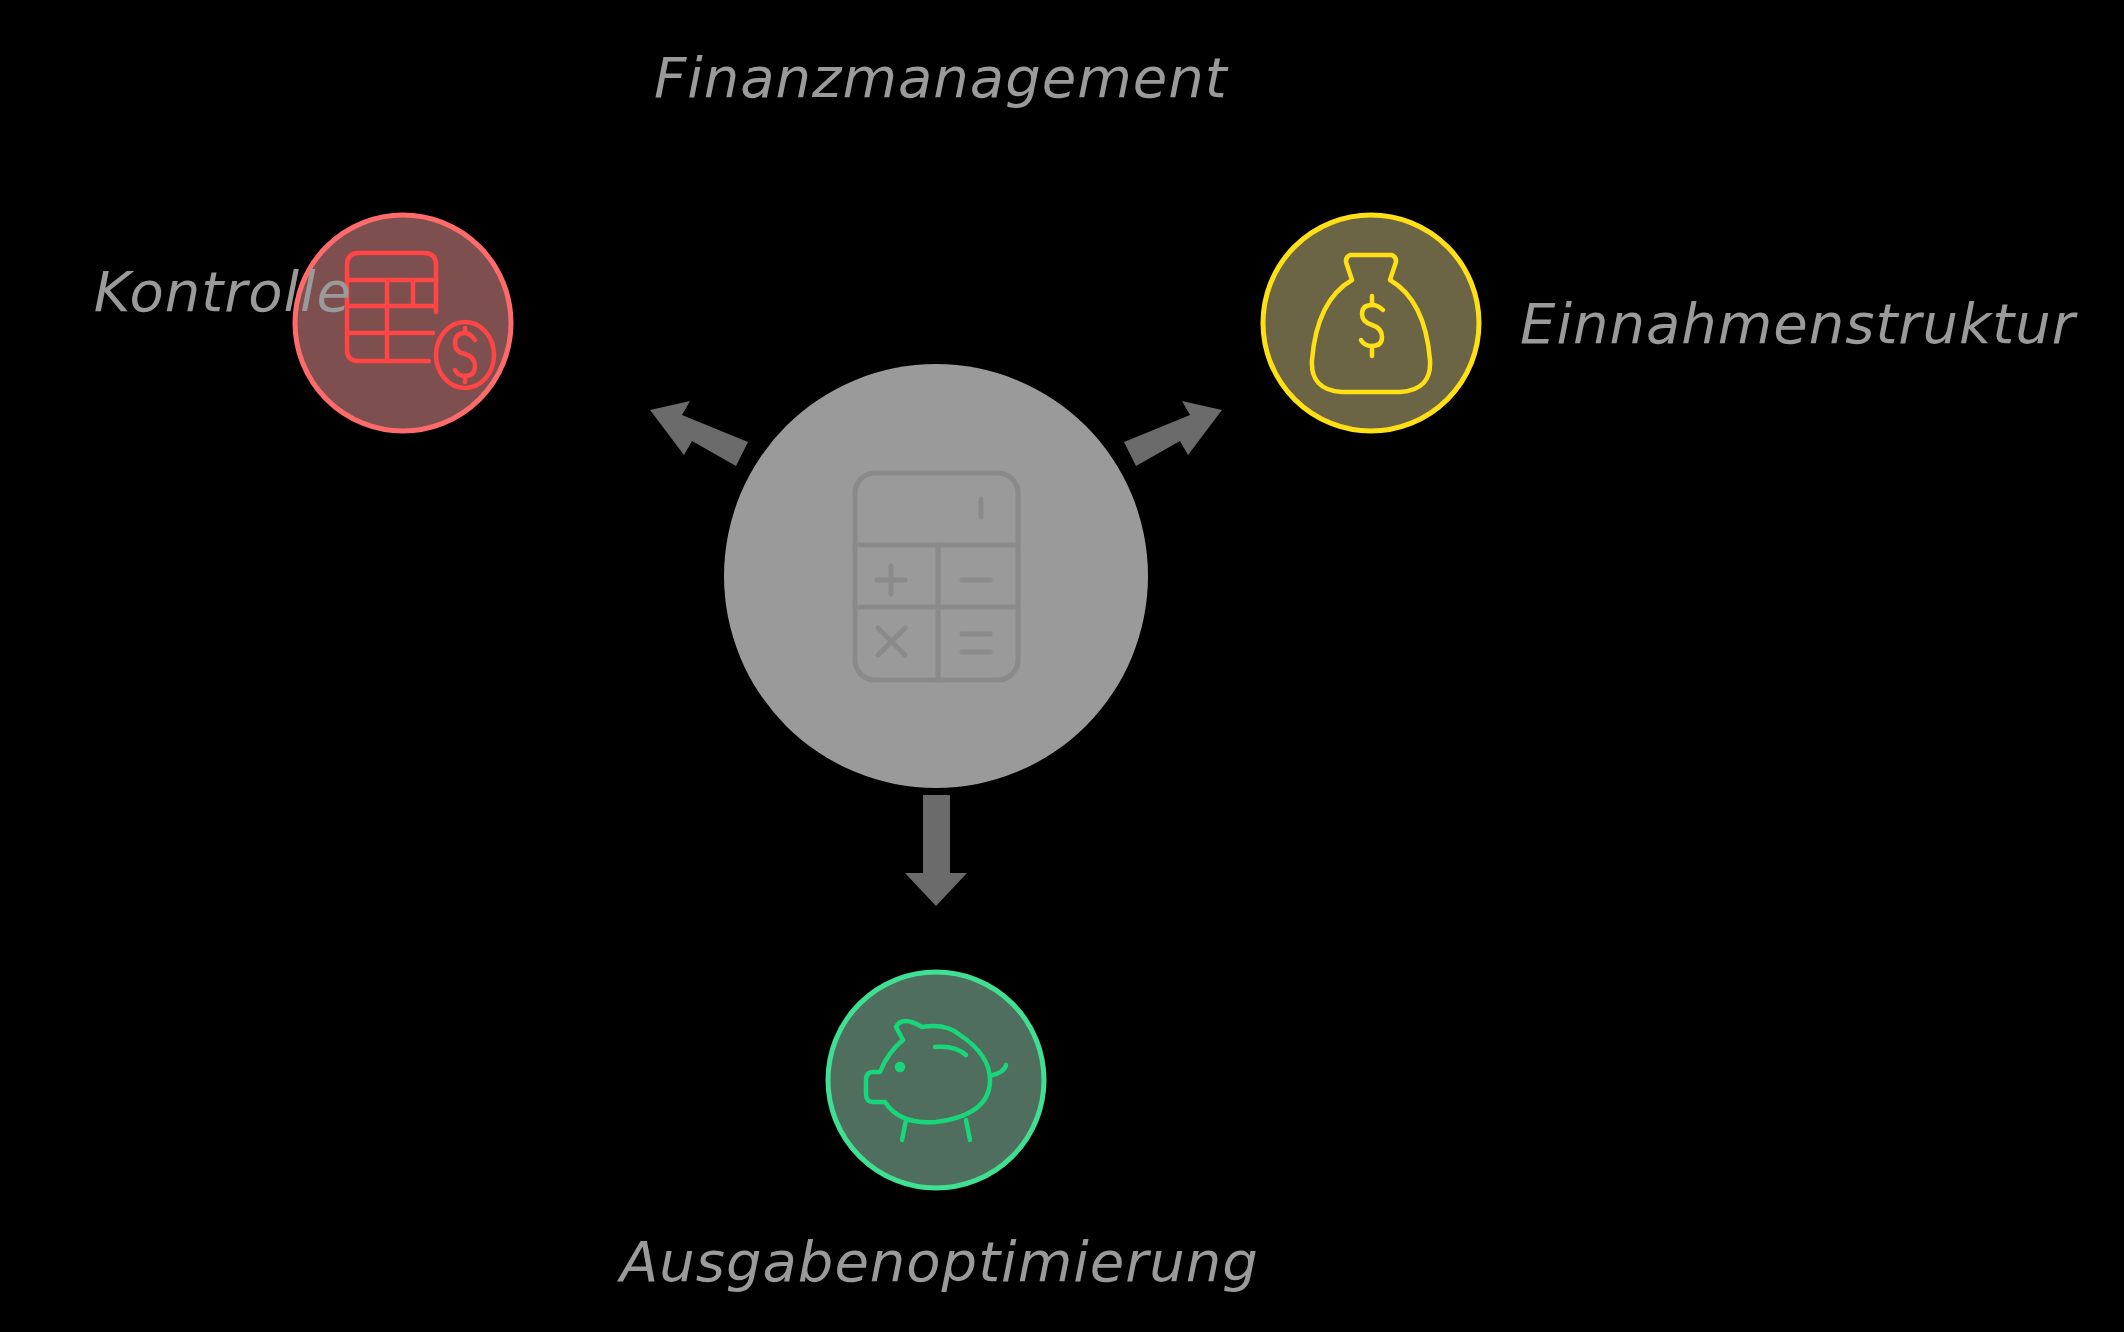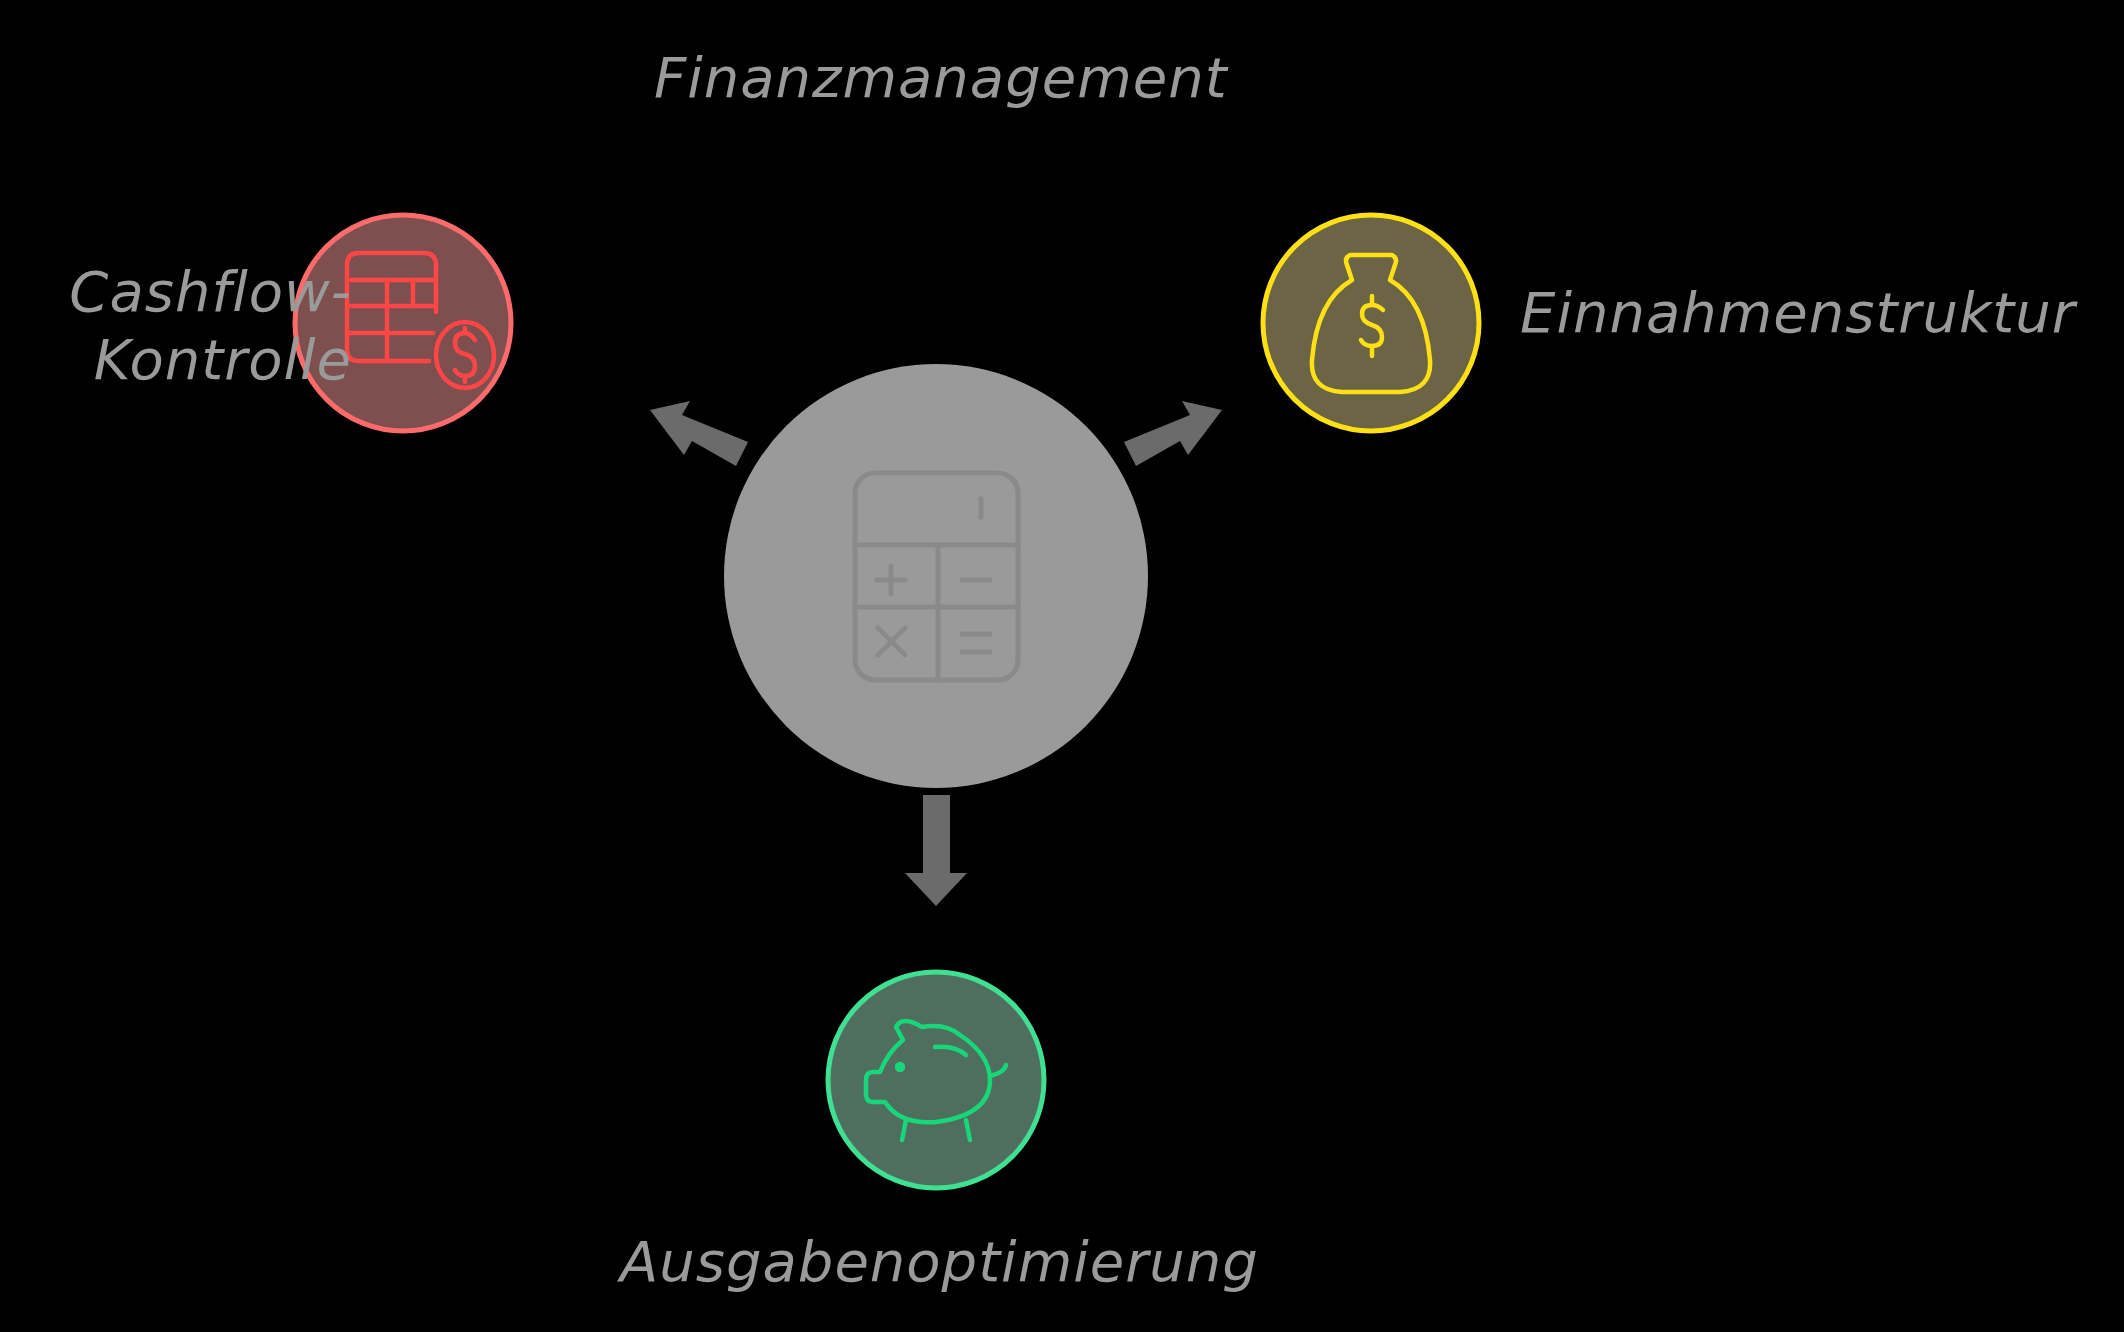--- a/index.html
+++ b/index.html
@@ -1,21 +1,21 @@
 <!DOCTYPE html>
 <html><head>
 <meta charset="utf-8">
 <style>
   html, body { margin:0; padding:0; background:#000; }
   body { width:2124px; height:1332px; position:relative; overflow:hidden; font-family:"DejaVu Sans", sans-serif; }
   svg.diagram { position:absolute; left:0; top:0; }
   .lbl { position:absolute; color:#9a9a9a; font-size:56px; line-height:68px; white-space:nowrap; letter-spacing:1px;font-style:italic; }
   #title { left:654px; top:44px; width:564px; text-align:center; }
   #cash { left:40px; top:258px; width:312px; text-align:right; }
-  #einn { left:1520px; top:279px; }
+  #einn { left:1520px; top:290px; }
   #ausg { left:620px; top:1228px; width:632px; text-align:center; }
 </style>
 </head>
 <body>
 
 <svg class="diagram" width="2124" height="1332" viewBox="0 0 2124 1332">
 
   <g fill="#6b6b6b">
     <polygon points="748,442 736,466 692,441 684,455 650,410 690,401 682,415"></polygon>
     <polygon points="1124,442 1136,466 1180,441 1188,455 1222,410 1182,401 1190,415"></polygon>
@@ -74,17 +74,16 @@
       <path d="M990,1076 Q1005,1072 1006,1065"></path>
       <circle cx="900" cy="1067" r="3" fill="#18d67a"></circle>
       <line x1="906" y1="1120" x2="902" y2="1140"></line>
       <line x1="966" y1="1120" x2="970" y2="1140"></line>
     </g>
   </g>
 </svg>
 
 <div class="lbl" id="title">Finanzmanagement</div>
 <div class="lbl" id="cash">
-  <div>Cashflow-</div>
   <div>Kontrolle</div>
 </div>
 <div class="lbl" id="einn">Einnahmenstruktur</div>
 <div class="lbl" id="ausg">Ausgabenoptimierung</div>
 
 </body></html>

